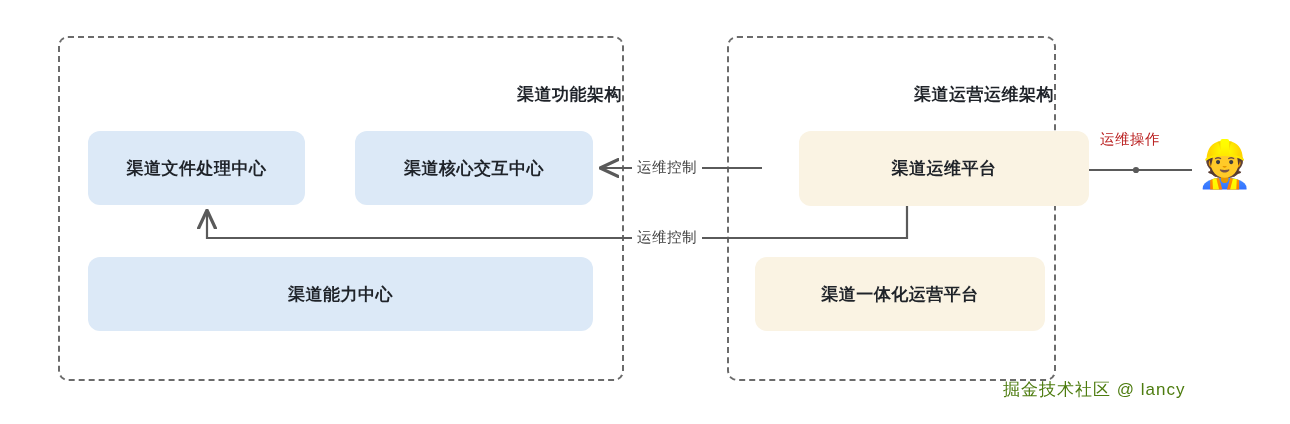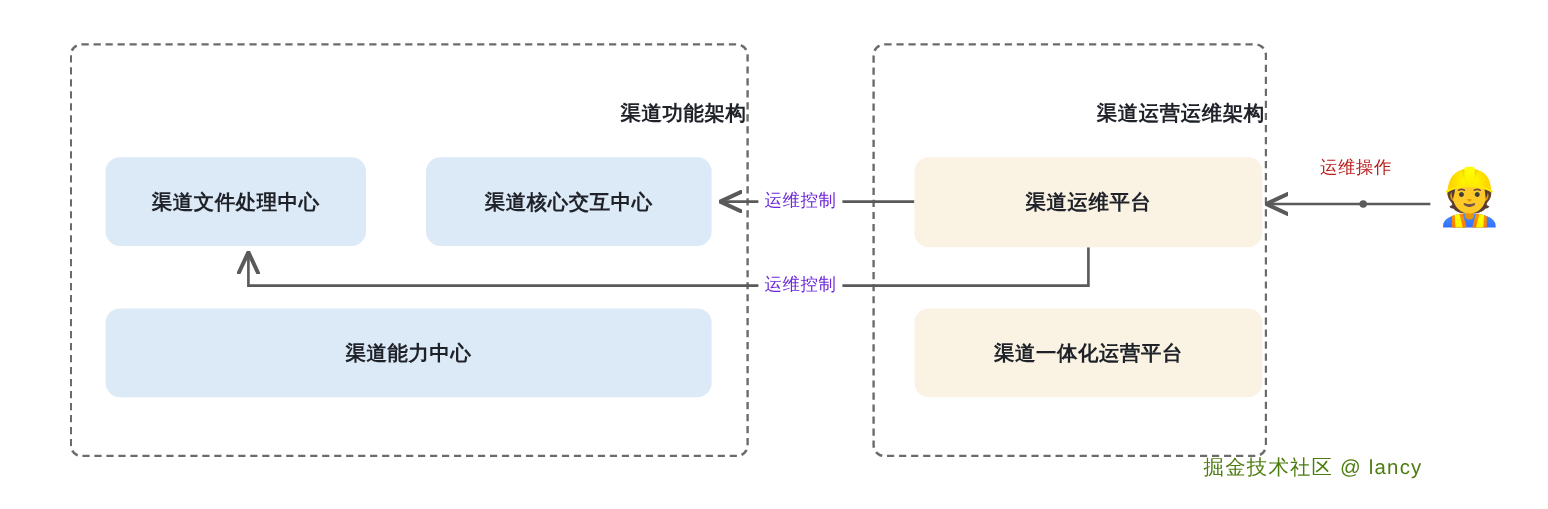--- a/index.html
+++ b/index.html
@@ -39,26 +39,26 @@
     border-radius: 12px;
     display: flex;
     align-items: center;
     justify-content: center;
     font-size: 17px;
     font-weight: bold;
     color: #1f2329;
     letter-spacing: 0.5px;
   }
   .node-blue { background: #dce9f7; }
-  .node-cream { background: #faf3e3; }
+  .node-cream { background: #faf3e3; margin-left: 37px; }
 
   .edge-label {
     position: absolute;
     font-size: 14.5px;
-    color: #6d28d9;
+    color: #404040;
     background: #ffffff;
     padding: 0 5px;
     white-space: nowrap;
     letter-spacing: 0.5px;
   }
   .actor-label {
     position: absolute;
     font-size: 14.5px;
     color: #b91c1c;
     white-space: nowrap;
@@ -121,21 +121,21 @@
   </svg>
 
   <div class="node node-blue" style="left:88px; top:131px; width:217px; height:74px;">渠道文件处理中心</div>
 
   <div class="node node-blue" style="left:88px; top:257px; width:505px; height:74px;">渠道能力中心</div>
 
   <div class="node node-blue" style="left:355px; top:131px; width:238px; height:74px;">渠道核心交互中心</div>
 
   <div class="node node-cream" style="left:762px; top:131px; width:290px; height:75px;">渠道运维平台</div>
 
-  <div class="node node-cream" style="left:762px; top:257px; width:290px; height:74px;">渠道一体化运营平台</div>
+  <div class="node node-cream" style="left:718px; top:257px; width:290px; height:74px;">渠道一体化运营平台</div>
 
   <div class="edge-label" style="left:632px; top:158px;">运维控制</div>
 
   <div class="edge-label" style="left:632px; top:228px;">运维控制</div>
 
   <div class="actor-label" style="left:1100px; top:130px;">运维操作</div>
 
   <div class="actor-icon" style="left:1196px; top:141px;">👷</div>
 
   <div class="watermark" style="left:1003px; top:378px;">掘金技术社区 @ lancy</div>

